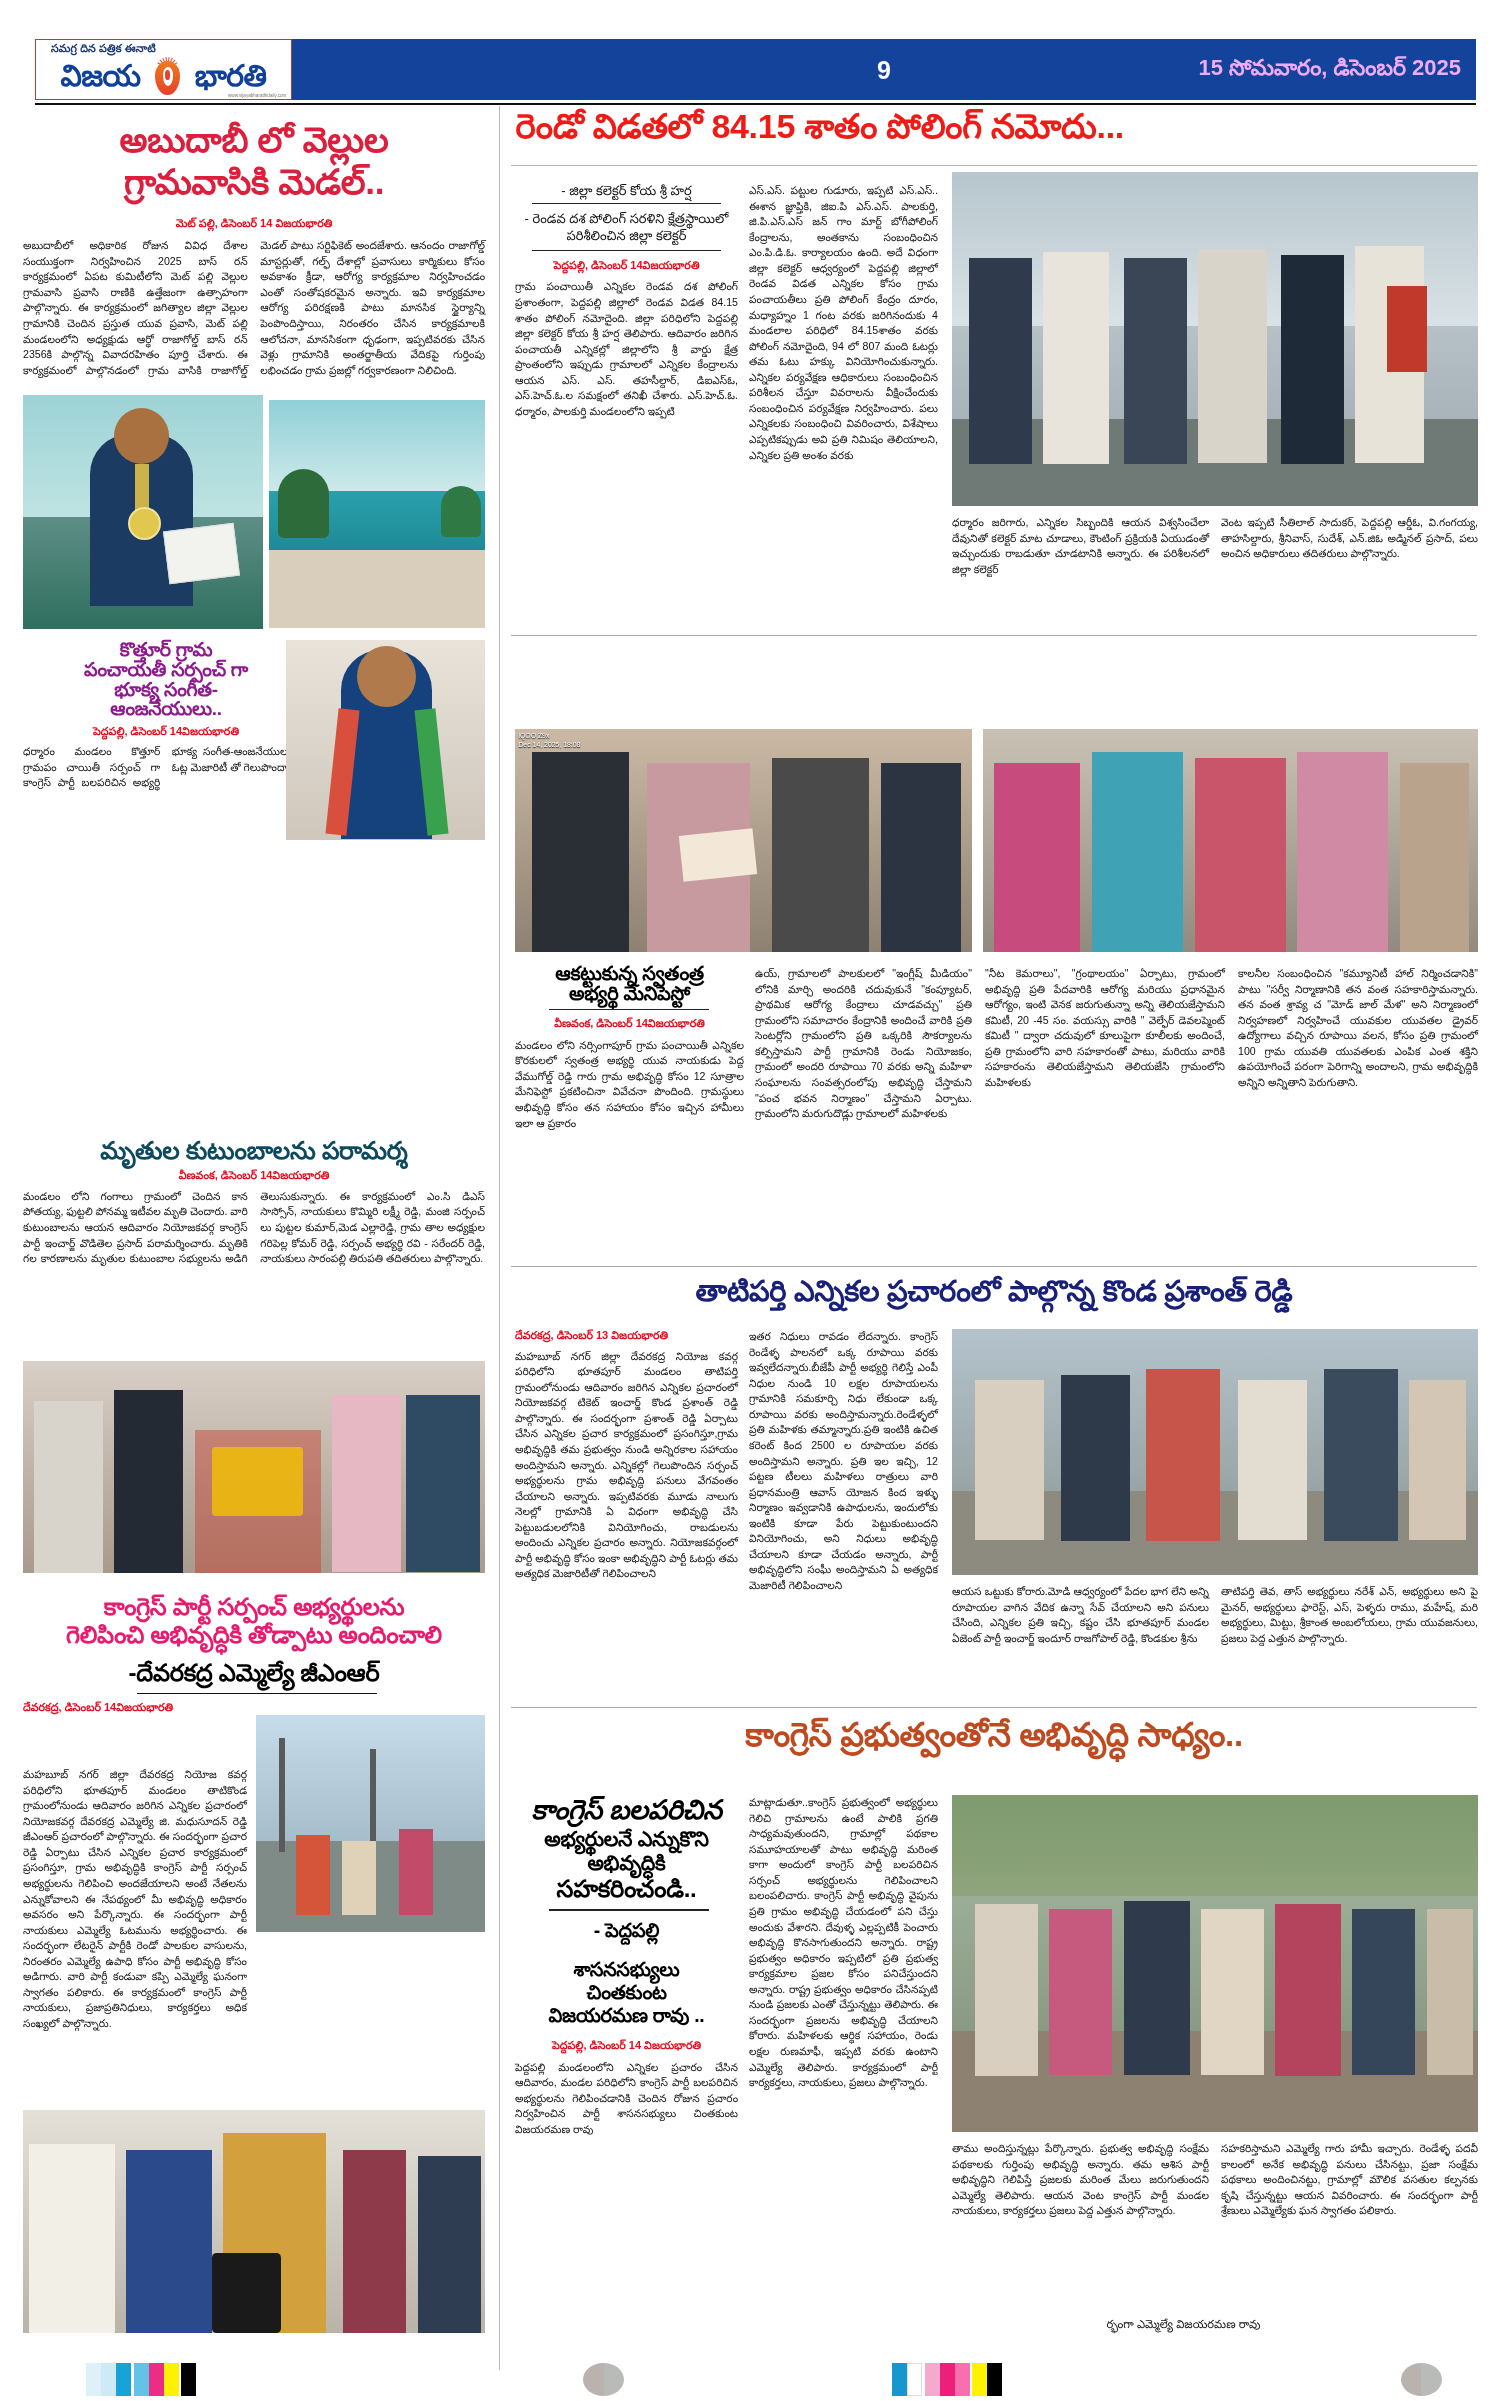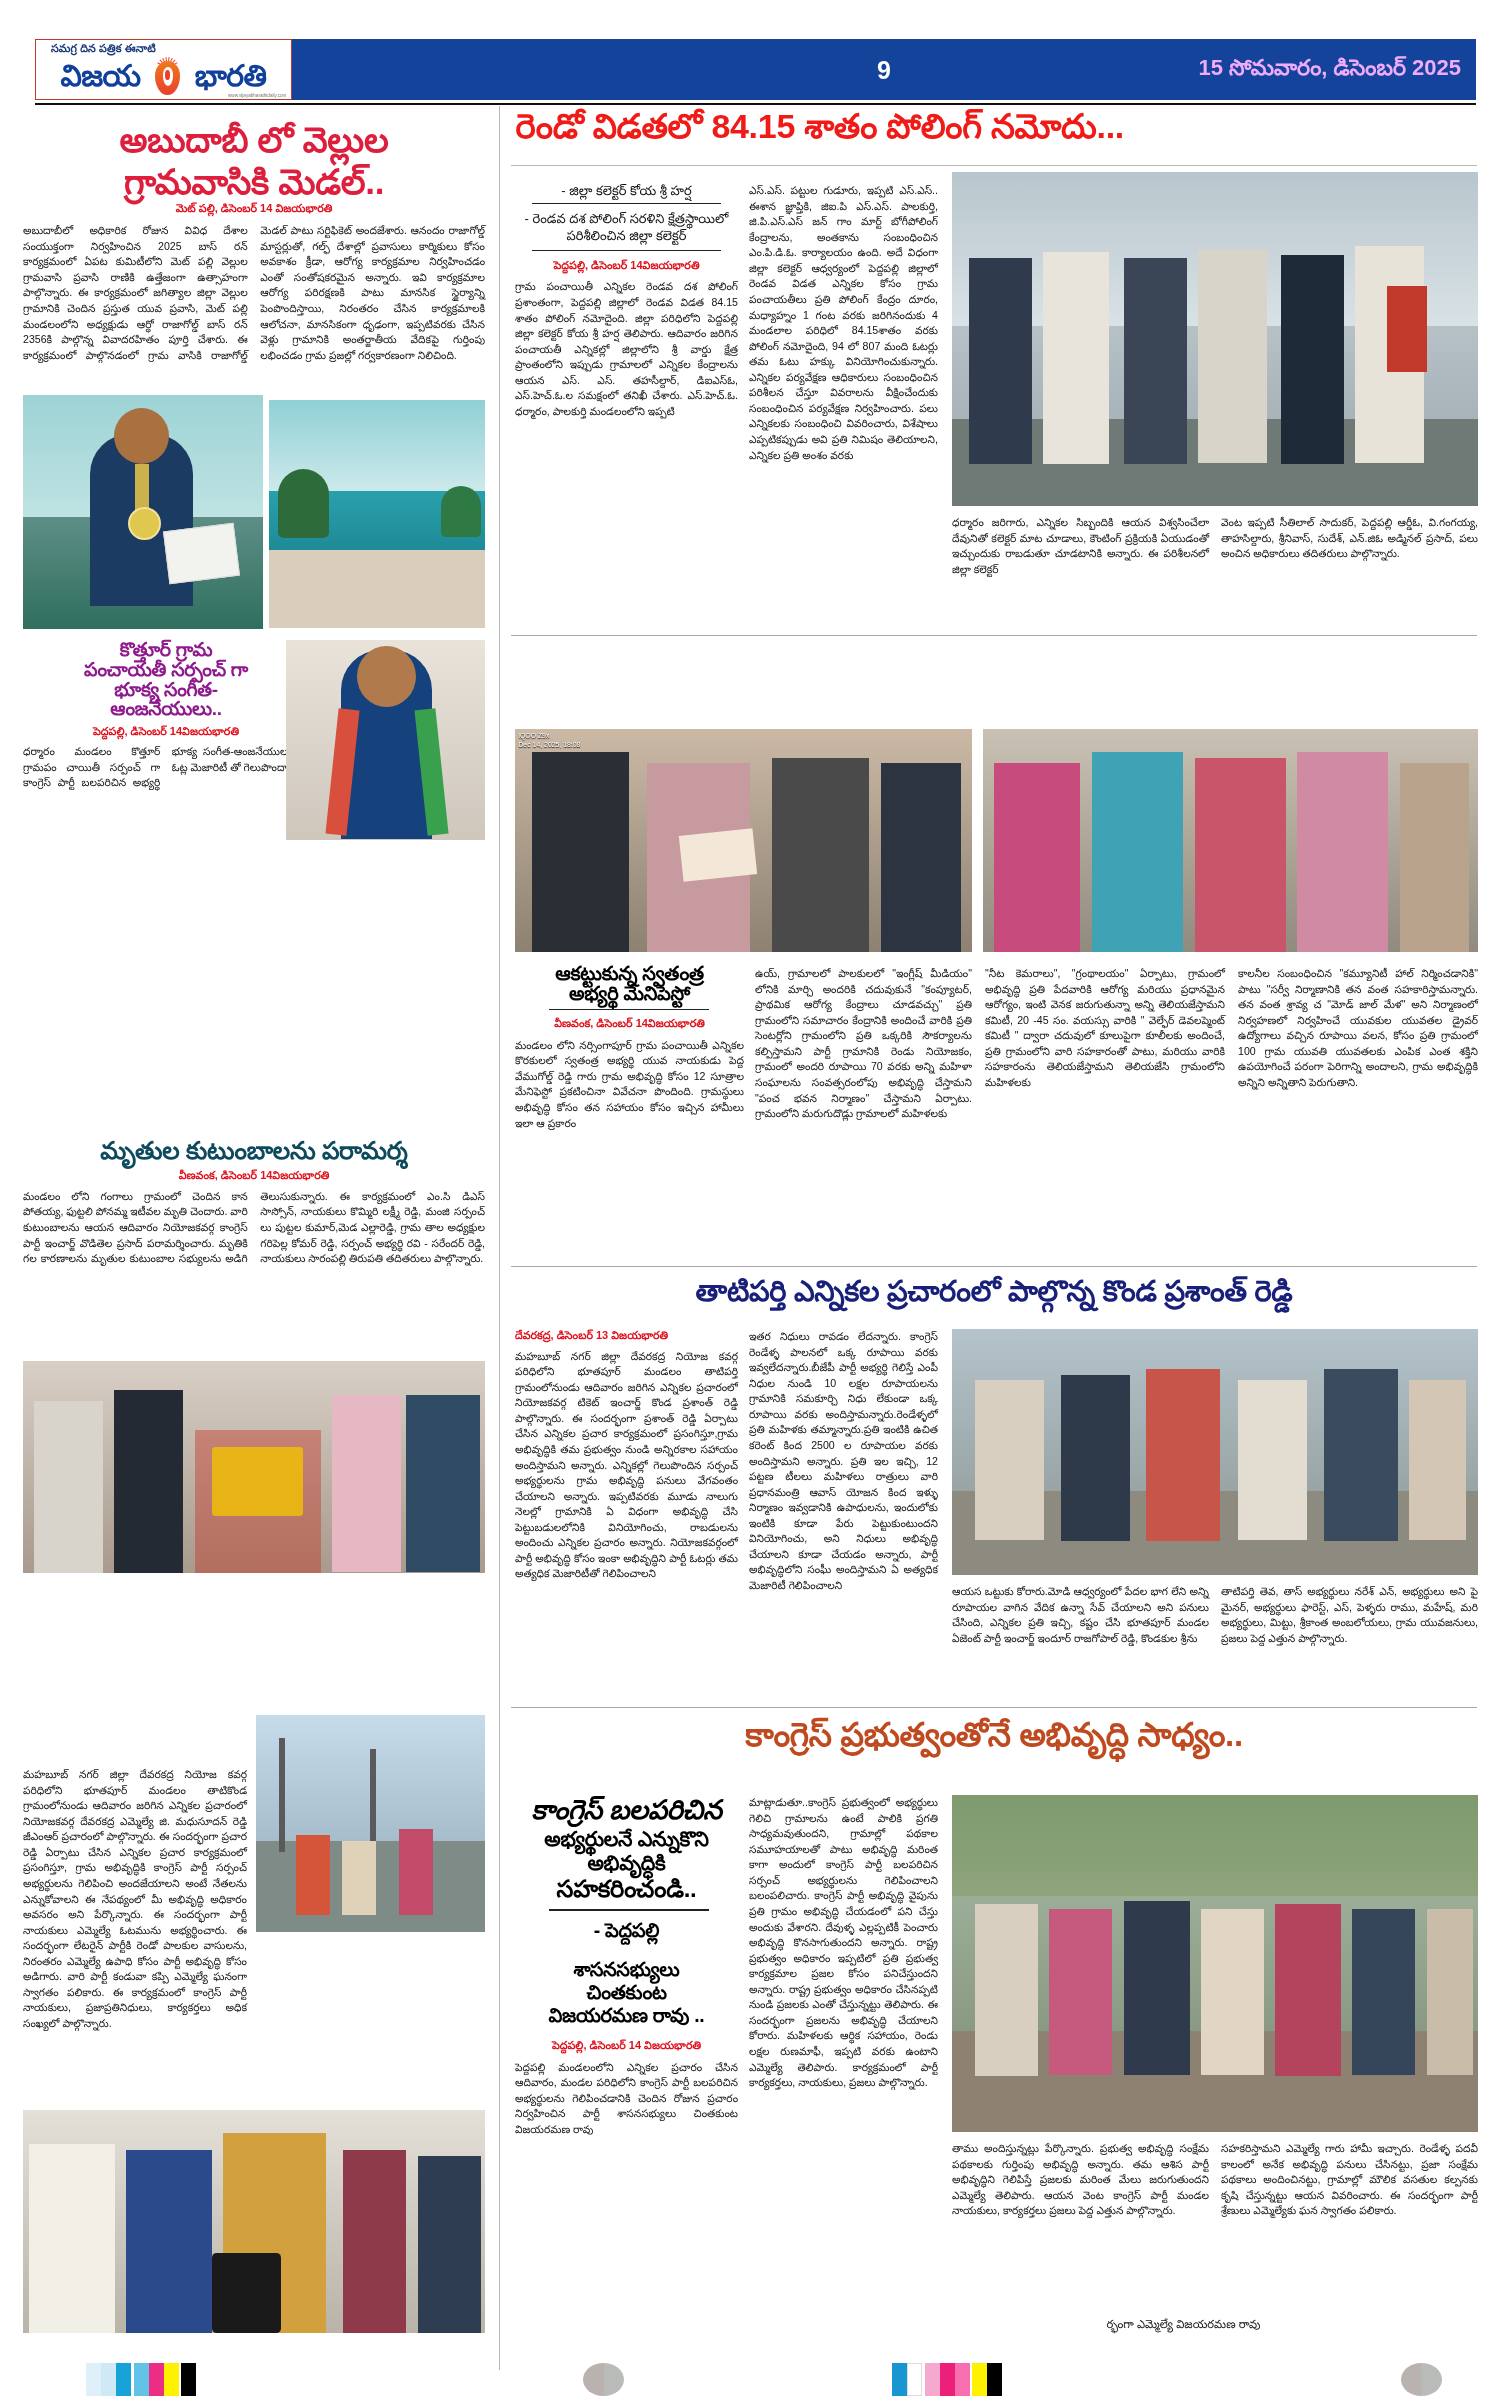--- a/index.html
+++ b/index.html
@@ -93,21 +93,21 @@
       <div class="issue-date">15 సోమవారం, డిసెంబర్ 2025</div>
     </div>
   </div>
 
   <div class="vrule" style="left:499px;top:106px;height:2264px;"></div>
   <div class="hrule" style="left:35px;top:103px;width:1441px;height:1.7px;background:#111;"></div>
 
   <div style="position:absolute;left:23px;top:122px;width:462px;">
     <div class="hl hl-red" style="font-size:35px;">అబుదాబీ లో వెల్లుల</div>
     <div class="hl hl-red" style="font-size:35px;margin-top:5.7px;">గ్రామవాసికి మెడల్..</div>
-    <div class="byline" style="margin-top:2px;">మెట్ పల్లి, డిసెంబర్ 14 విజయభారతి</div>
+    <div class="byline" style="margin-top:17px;">మెట్ పల్లి, డిసెంబర్ 14 విజయభారతి</div>
     <div class="body jc" style="margin-top:5.7px;column-count:2;column-gap:12.6px;">అబుదాబీలో అధికారిక రోజున వివిధ దేశాల సంయుక్తంగా నిర్వహించిన 2025 బాస్ రన్ కార్యక్రమంలో ఏపట కుమిటీలోని మెట్ పల్లి వెల్లుల గ్రామవాసి ప్రవాసి రాణికి ఉత్తేజంగా ఉత్సాహంగా పాల్గొన్నారు. ఈ కార్యక్రమంలో జగిత్యాల జిల్లా వెల్లుల గ్రామానికి చెందిన ప్రస్తుత యువ ప్రవాసి, మెట్ పల్లి మండలంలోని అధ్యక్షుడు ఆర్థో రాజాగోల్డ్ బాస్ రన్ 2356కి పాల్గొన్న వివాదరహితం పూర్తి చేశారు. ఈ కార్యక్రమంలో పాల్గొనడంలో గ్రామ వాసికి రాజాగోల్డ్ మెడల్ పాటు సర్టిఫికెట్ అందజేశారు. ఆనందం రాజాగోల్డ్ మాస్టర్లుతో, గల్ఫ్ దేశాల్లో ప్రవాసులు కార్మికులు కోసం అవకాశం క్రీడా, ఆరోగ్య కార్యక్రమాల నిర్వహించడం ఎంతో సంతోషకరమైన అన్నారు. ఇవి కార్యక్రమాల ఆరోగ్య పరిరక్షణకి పాటు మానసిక స్థైర్యాన్ని పెంపొందిస్తాయి, నిరంతరం చేసిన కార్యక్రమాలకి ఆలోచనా, మానసికంగా ధృఢంగా, ఇప్పటివరకు చేసిన వెళ్లు గ్రామానికి అంతర్జాతీయ వేదికపై గుర్తింపు లభించడం గ్రామ ప్రజల్లో గర్వకారణంగా నిలిచింది.</div>
   </div>
 
   <div class="photo" style="left:23px;top:395px;width:240px;height:234px;">
     <div class="sky" style="background:linear-gradient(180deg,#9dd3d6,#bfe3e2);height:52%"></div>
     <div class="ground" style="background:linear-gradient(180deg,#5e8e86,#2f6f5e);height:48%"></div>
     <div style="position:absolute;left:67px;top:39px;width:103px;height:172px;background:#1b3b63;border-radius:40px 40px 0 0;"></div>
     <div style="position:absolute;left:91px;top:12.6px;width:55px;height:56px;background:#a9713f;border-radius:50%;"></div>
     <div style="position:absolute;left:112px;top:69px;width:13.7px;height:46px;background:#ccb24a;"></div>
     <div style="position:absolute;left:105px;top:112px;width:29px;height:29px;background:#e0c84e;border-radius:50%;border:2.3px solid #f2e29a;"></div>
@@ -148,20 +148,27 @@
   <div class="photo" style="left:23px;top:1361px;width:462px;height:212px;">
     <div style="position:absolute;inset:0;background:linear-gradient(180deg,#d8cfc6,#a89a8c);"></div>
     <div style="position:absolute;left:11.4px;top:40px;width:69px;height:172px;background:#d8d3cb;"></div>
     <div style="position:absolute;left:91px;top:29px;width:69px;height:183px;background:#232a33;"></div>
     <div style="position:absolute;left:172px;top:69px;width:126px;height:143px;background:#c0392b;opacity:.45;"></div>
     <div style="position:absolute;left:189px;top:86px;width:91px;height:69px;background:#f2c200;opacity:.8;border-radius:3.4px;"></div>
     <div style="position:absolute;left:309px;top:34px;width:69px;height:177px;background:#e6b8c4;"></div>
     <div style="position:absolute;left:383px;top:34px;width:74px;height:177px;background:#2f4a63;"></div>
   </div>
 
+  <div style="position:absolute;left:23px;top:1595px;width:462px;">
+    <div class="hl hl-pink" style="font-size:24px;">కాంగ్రెస్ పార్టీ సర్పంచ్ అభ్యర్థులను</div>
+    <div class="hl hl-pink" style="font-size:24px;margin-top:3.4px;">గెలిపించి అభివృద్ధికి తోడ్పాటు అందించాలి</div>
+    <div class="hl hl-black" style="font-size:24px;margin-top:12.6px;">-దేవరకద్ర ఎమ్మెల్యే జీఎంఆర్</div>
+    <div class="thinrule" style="position:relative;left:114px;top:6.9px;width:240px;height:1.1px;background:#111;"></div>
+    <div class="byline" style="margin-top:13.7px;text-align:left;">దేవరకద్ర, డిసెంబర్ 14విజయభారతి</div>
+  </div>
 
   <div class="photo" style="left:256px;top:1715px;width:229px;height:217px;">
     <div style="position:absolute;inset:0;background:linear-gradient(180deg,#c6dcea,#8fa6b4);"></div>
     <div style="position:absolute;left:0;bottom:0;right:0;height:42%;background:#7e8b86;"></div>
     <div style="position:absolute;left:23px;top:23px;width:5.7px;height:114px;background:#5a5a5a;"></div>
     <div style="position:absolute;left:114px;top:34px;width:5.7px;height:103px;background:#5a5a5a;"></div>
     <div style="position:absolute;left:40px;top:120px;width:34px;height:80px;background:#d4553a;"></div>
     <div style="position:absolute;left:86px;top:126px;width:34px;height:74px;background:#e0d2b8;"></div>
     <div style="position:absolute;left:143px;top:114px;width:34px;height:86px;background:#c24b6a;"></div>
   </div>

